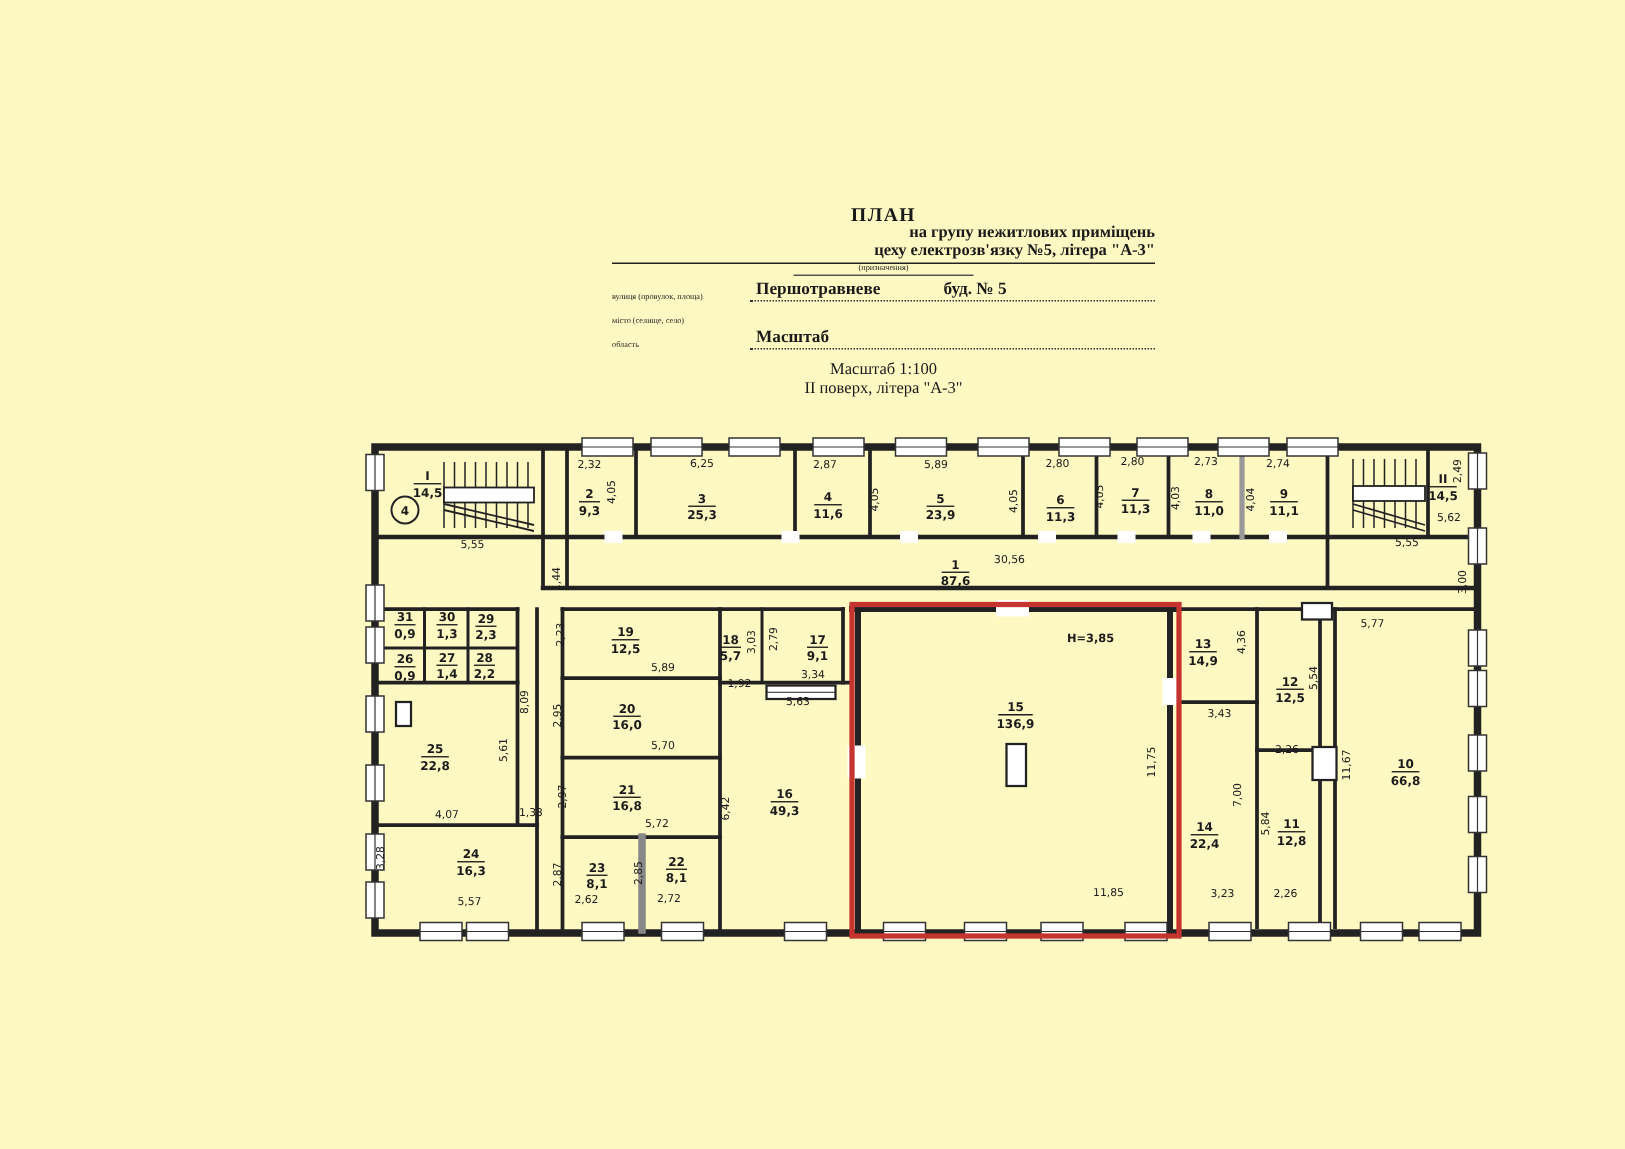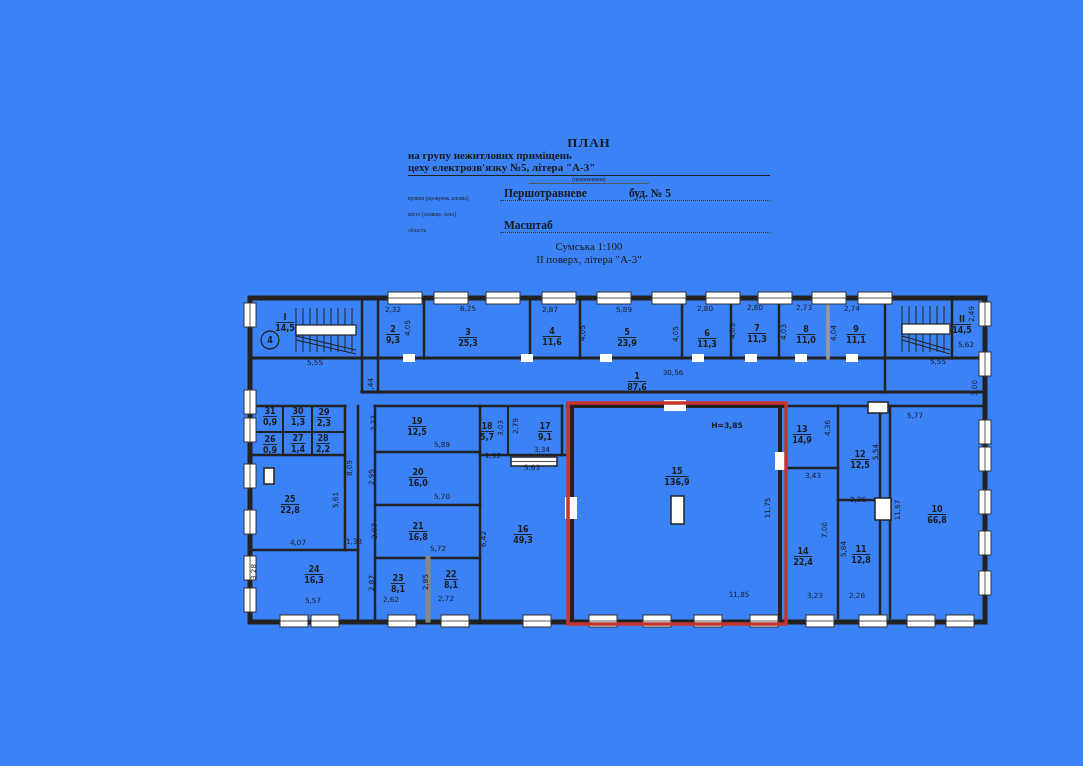--- a/index.html
+++ b/index.html
@@ -1,21 +1,21 @@
 <!DOCTYPE html>
 <html><head>
 <meta charset="utf-8">
 <style>
   html,body{margin:0;padding:0;background:#fff;}
-  #page{position:relative;width:1083px;height:766px;background:#3b82f6;overflow:hidden;
+  #page{position:relative;width:1083px;height:766px;background:#fef9c3;overflow:hidden;
         font-family:"Liberation Serif",serif;color:#1a1a1a;}
   
   #titleblock{position:absolute;left:408px;top:136px;width:362px;}
   .h-title{text-align:center;font-size:13px;font-weight:bold;letter-spacing:1px;line-height:13px;}
-  .h-sub{text-align:left;font-size:11px;font-weight:bold;line-height:12px;}
+  .h-sub{text-align:right;font-size:11px;font-weight:bold;line-height:12px;}
   .h-sub2{border-bottom:1.6px solid #222;padding-bottom:2px;}
   .h-note{text-align:center;font-size:5.5px;line-height:7px;border-bottom:0.5px solid #555;
           width:120px;margin:0 auto 4px auto;}
   #fields{margin-top:3px;}
   .frow{display:flex;align-items:flex-end;margin-bottom:3px;height:13px;}
   .flabel{width:92px;font-size:5.5px;color:#222;line-height:6px;flex:none;text-align:left;}
   .fline{flex:1;display:flex;align-items:flex-end;border-bottom:1px dotted #333;
          font-size:11.5px;font-weight:bold;line-height:12px;padding:0 2px 1px 4px;}
   .fval2{margin-left:42px;}
   .h-scale{text-align:center;font-size:11px;margin-top:7px;line-height:13px;}
@@ -50,21 +50,21 @@
         <div class="frow">
           <span class="flabel">місто (селище, село)</span>
         </div>
         <div class="frow">
           <span class="flabel">область</span>
           <span class="fline">
             <span>Масштаб</span>
           </span>
         </div>
       </div>
-    <div class="h-scale">Сумська 1:100</div>
+    <div class="h-scale">Масштаб 1:100</div>
     <div class="h-floor">ІІ поверх, літера "А-3"</div>
   </div>
 
   <svg id="plan" width="1083" height="766" viewBox="0 0 1083 766">
 
     <g id="walls" stroke="#222" fill="none" stroke-linecap="square">
       <rect x="250" y="298" width="735" height="324" stroke-width="5"></rect>
 
       <line x1="250" y1="358" x2="985" y2="358" stroke-width="3"></line>
       <line x1="362" y1="392" x2="985" y2="392" stroke-width="3"></line>

